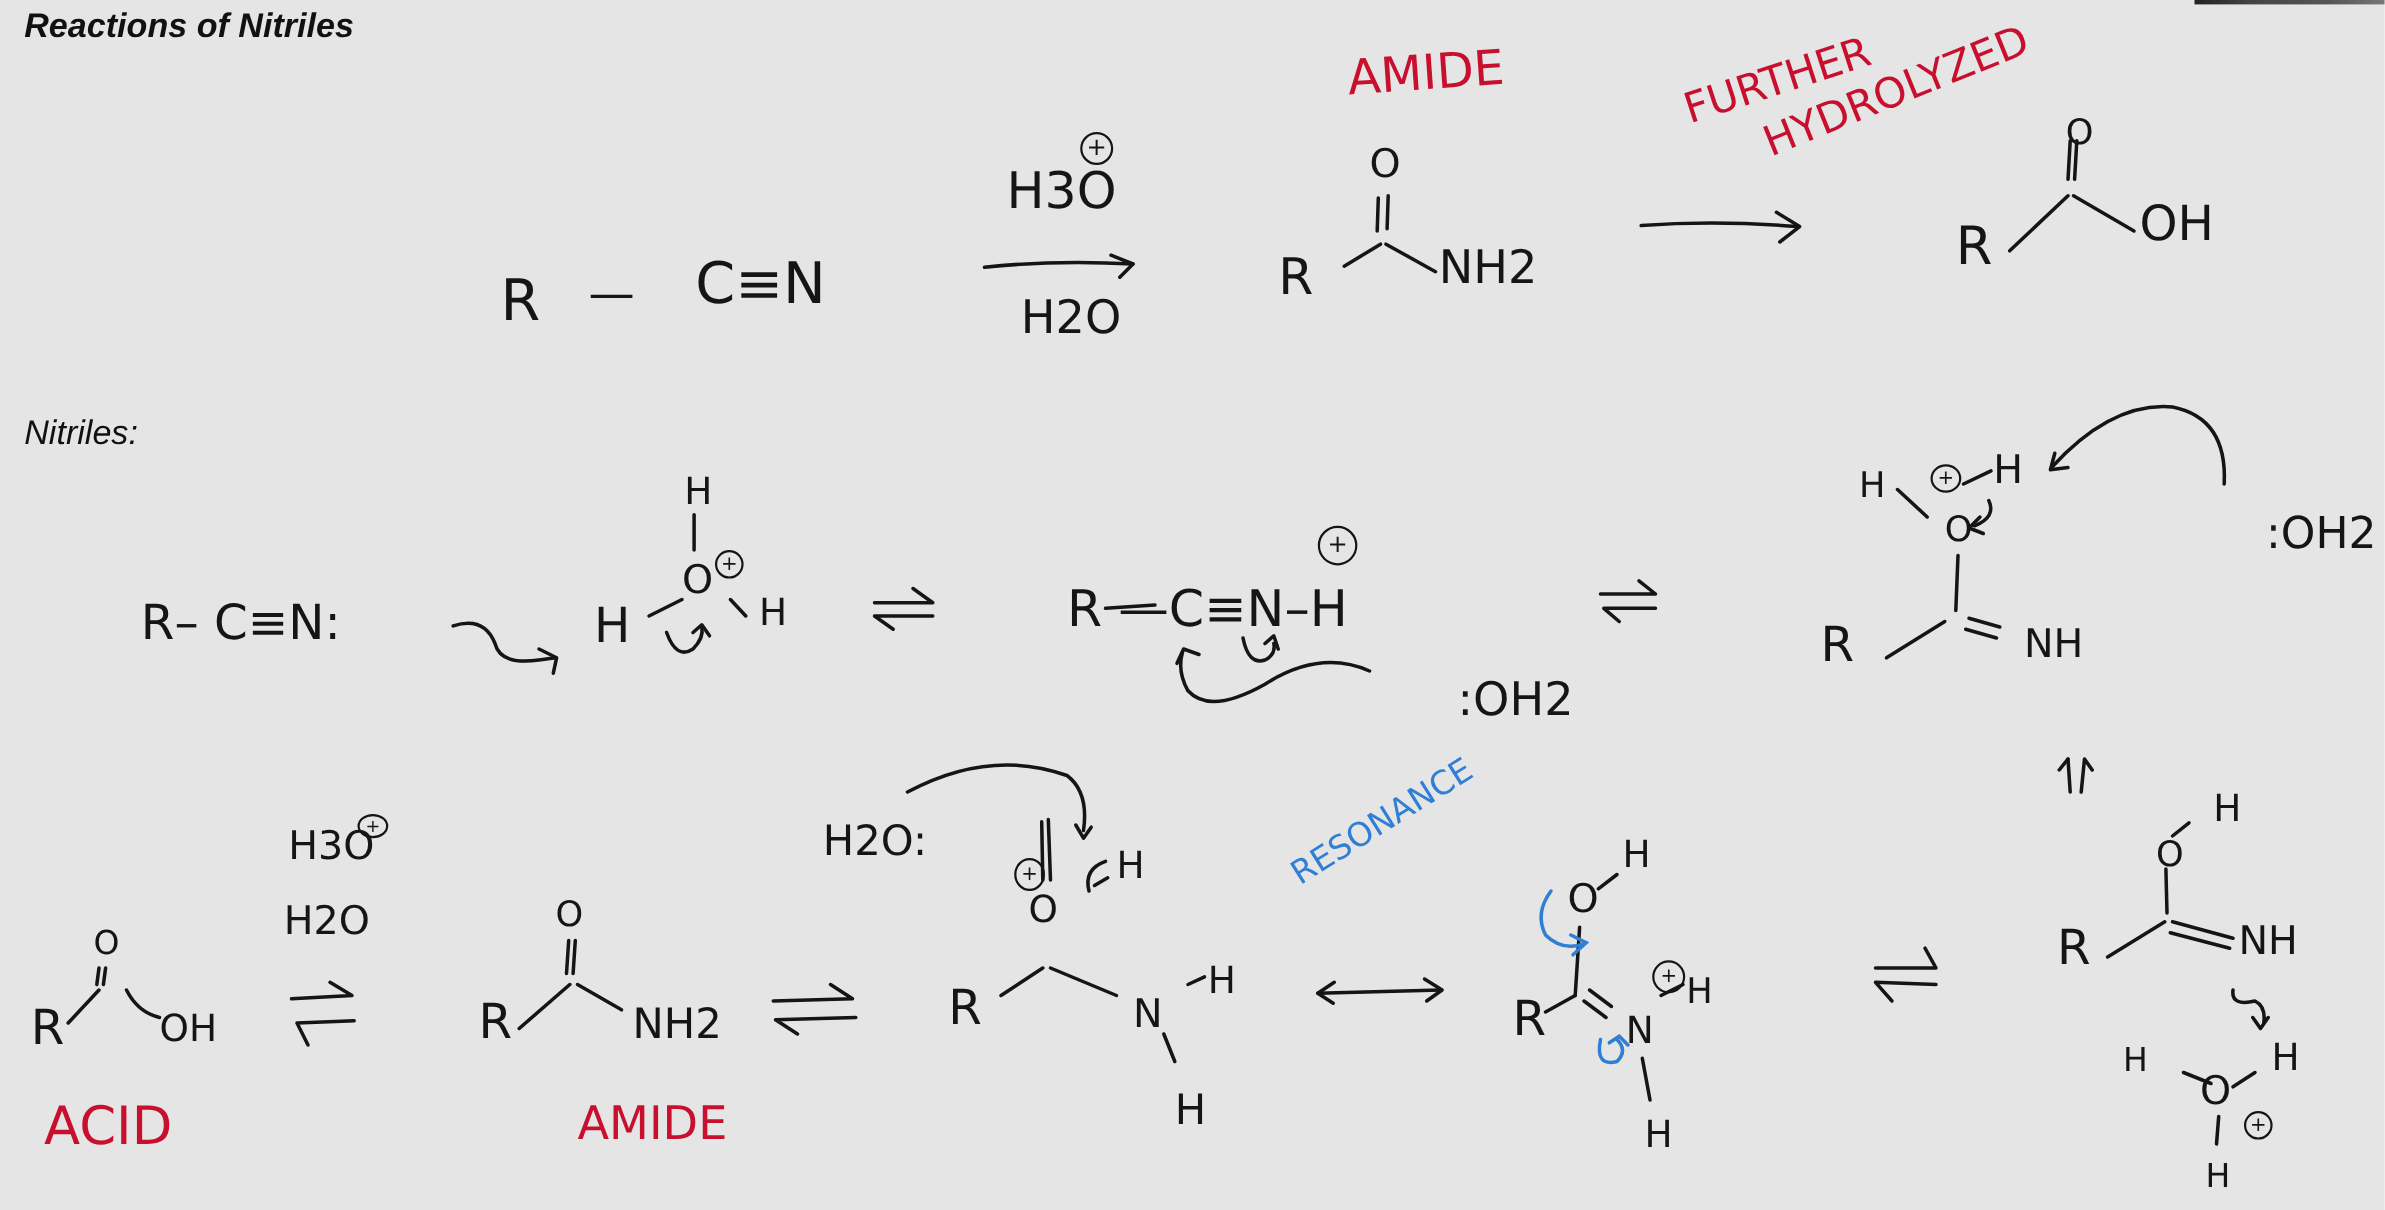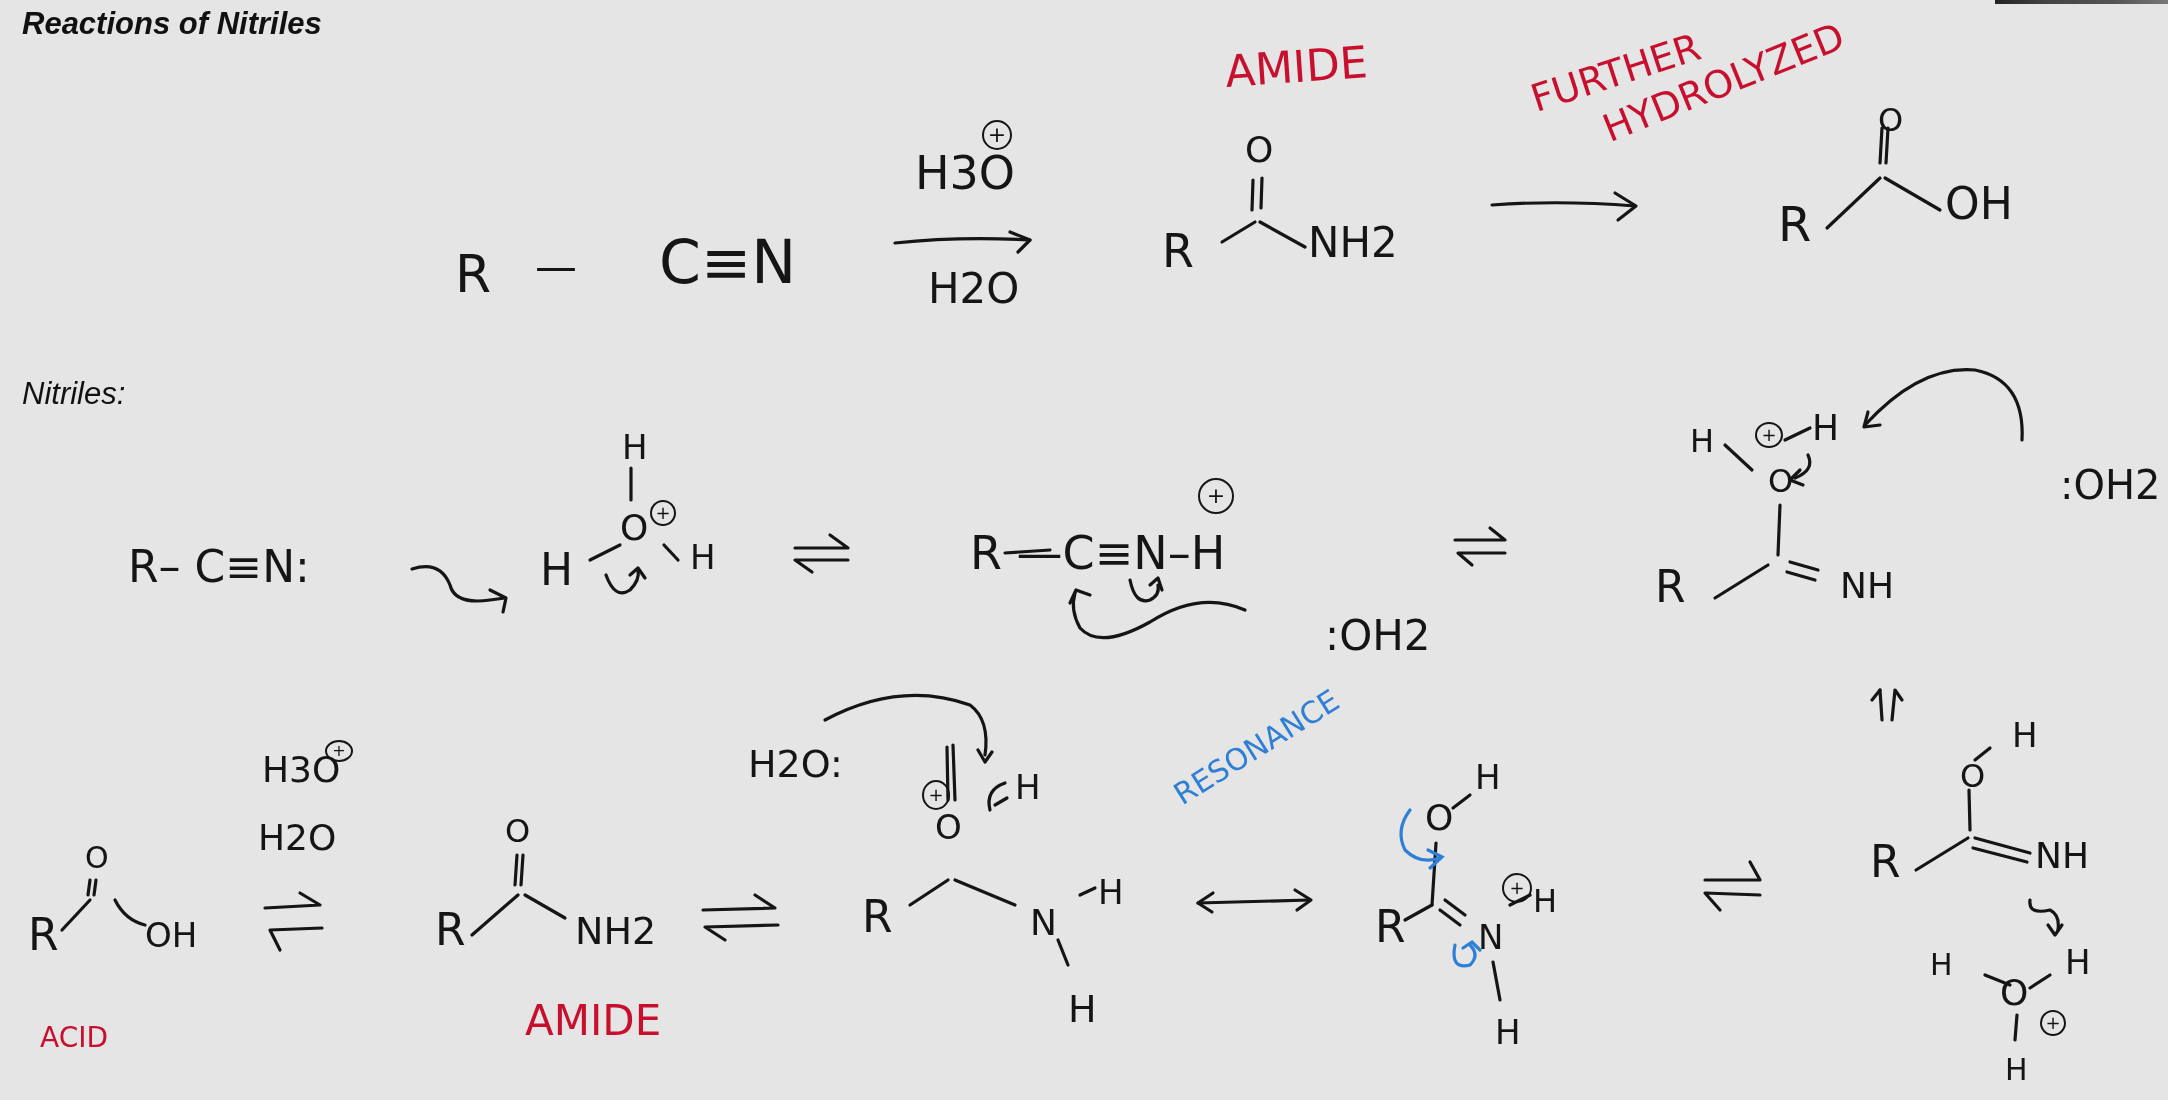--- a/index.html
+++ b/index.html
@@ -157,21 +157,21 @@
 
   <svg class="strokes" width="2168" height="1100" fill="none" stroke="#2f7fd6" stroke-width="3.2" stroke-linecap="round">
     <path d="M1410 810 Q1395 830 1405 850 Q1420 865 1440 858"></path>
     <path d="M1428 850 L1442 857 L1430 868"></path>
     <path d="M1455 945 Q1450 970 1470 965 Q1480 955 1470 945"></path>
     <path d="M1463 948 L1472 942 L1480 950"></path>
   </svg>
 
   <div class="hw ink" style="left:455px;top:248px;font-size:52px;">R</div>
   <div class="hw ink" style="left:535px;top:246px;font-size:42px;">—</div>
-  <div class="hw ink" style="left:659px;top:232px;font-size:60px;">C≡N</div>
+  <div class="hw ink" style="left:632px;top:232px;font-size:52px;">C≡N</div>
   <div class="hw ink" style="left:915px;top:150px;font-size:46px;">H3O</div>
   <div class="hw ink" style="left:982px;top:120px;font-size:22px;border:2px solid #151515;border-radius:50%;width:26px;height:26px;text-align:center;line-height:26px;">+</div>
   <div class="hw ink" style="left:928px;top:268px;font-size:42px;">H2O</div>
 
   <div class="hw red" style="left:1225px;top:45px;font-size:44px;transform:rotate(-4deg);">AMIDE</div>
   <div class="hw ink" style="left:1245px;top:132px;font-size:36px;">O</div>
   <div class="hw ink" style="left:1162px;top:228px;font-size:46px;">R</div>
   <div class="hw ink" style="left:1308px;top:222px;font-size:42px;">NH2</div>
 
   <div class="hw red" style="left:1538px;top:80px;font-size:38px;transform:rotate(-18deg);transform-origin:left bottom;">FURTHER</div>
@@ -234,14 +234,14 @@
   <div class="hw ink" style="left:575px;top:912px;font-size:38px;">NH2</div>
   <div class="hw red" style="left:525px;top:1000px;font-size:42px;">AMIDE</div>
 
   <div class="hw ink" style="left:262px;top:752px;font-size:36px;">H3O</div>
   <div class="hw ink" style="left:325px;top:740px;font-size:16px;border:2px solid #151515;border-radius:50%;width:24px;height:18px;text-align:center;line-height:18px;">+</div>
   <div class="hw ink" style="left:258px;top:820px;font-size:36px;">H2O</div>
 
   <div class="hw ink" style="left:85px;top:843px;font-size:30px;">O</div>
   <div class="hw ink" style="left:28px;top:913px;font-size:44px;">R</div>
   <div class="hw ink" style="left:145px;top:918px;font-size:34px;">OH</div>
-  <div class="hw red" style="left:40px;top:1024px;font-size:28px;">ACID</div>
+  <div class="hw red" style="left:40px;top:1000px;font-size:48px;">ACID</div>
 </div>
 
 </body></html>

